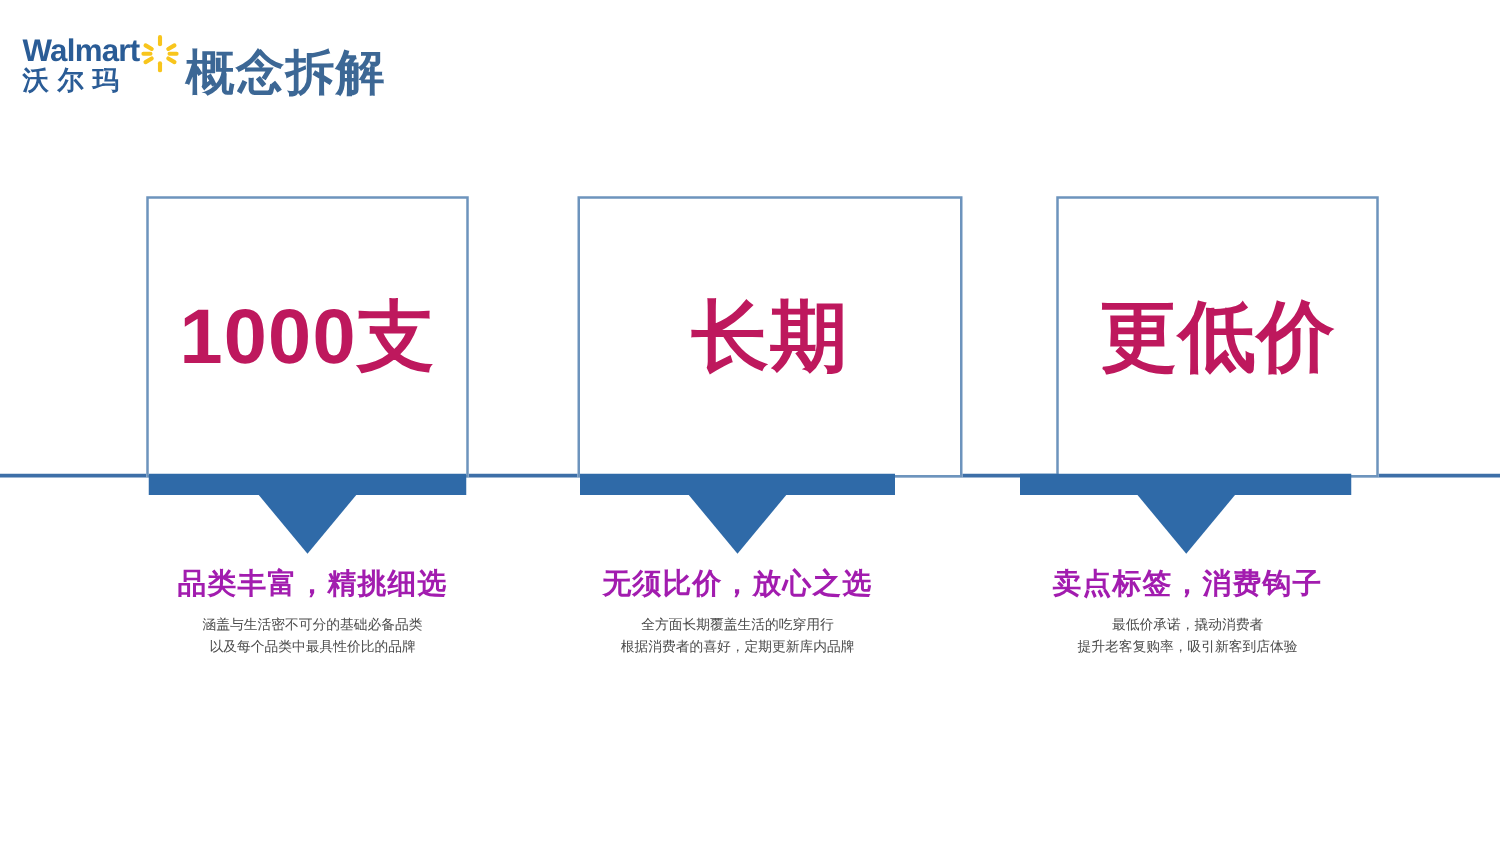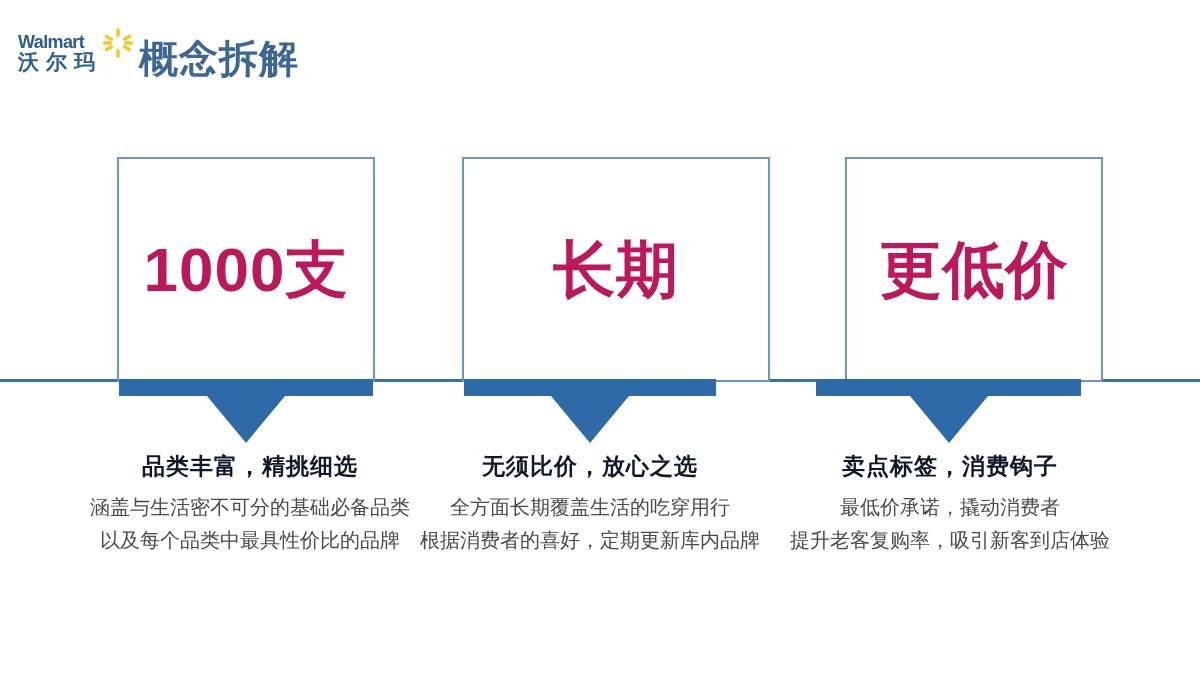--- a/index.html
+++ b/index.html
@@ -27,21 +27,21 @@
     align-items: center;
     height: 60px;
   }
   #logo-block {
     display: flex;
     flex-direction: column;
     justify-content: center;
     line-height: 1;
   }
   #logo-wordmark {
-    font-size: 18px;
+    font-size: 25px;
     font-weight: bold;
     color: #2a5c96;
     letter-spacing: -0.6px;
     font-family: "Liberation Sans", "DejaVu Sans", sans-serif;
   }
   #logo-cn {
     font-size: 21px;
     font-weight: bold;
     color: #2a5c96;
     letter-spacing: 7px;
@@ -117,30 +117,30 @@
 
   
   .caption {
     position: absolute;
     top: 452px;
     text-align: center;
   }
   .caption-title {
     font-size: 23px;
     font-weight: bold;
-    color: #0f172a;
+    color: #a21caf;
     letter-spacing: 1px;
     line-height: 1.3;
     white-space: nowrap;
   }
   .caption-lines {
     margin-top: 9px;
   }
   .caption-line {
-    font-size: 20px;
+    font-size: 11px;
     color: #4a4a4a;
     line-height: 1.65;
     white-space: nowrap;
   }
 </style>
 </head>
 <body>
 
 <div id="slide">
 

